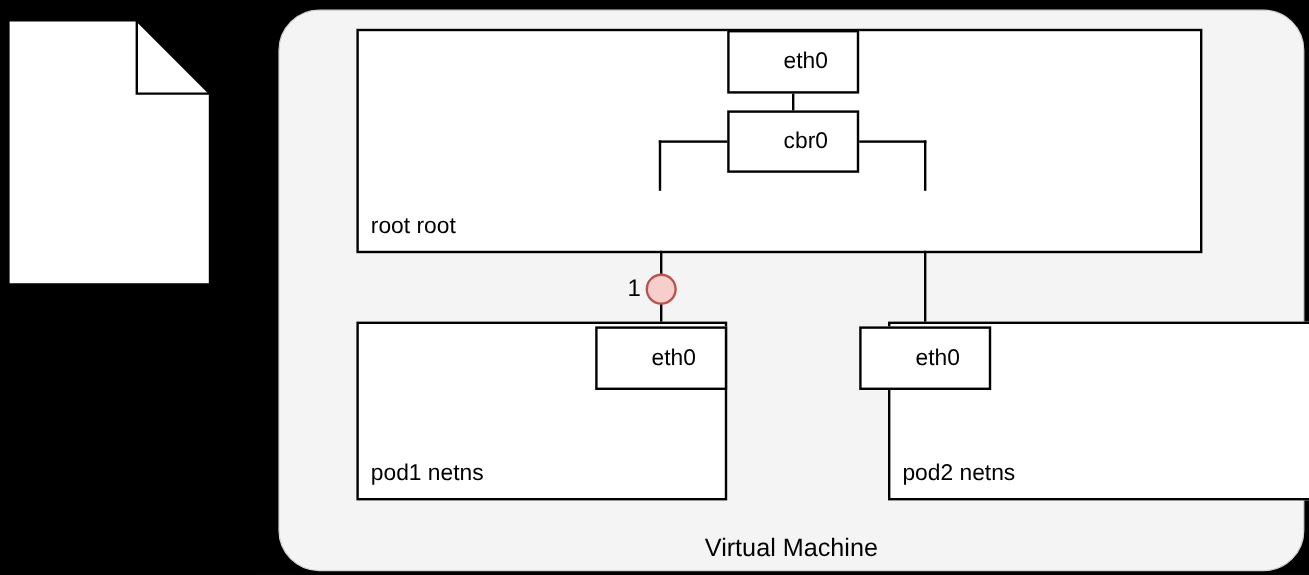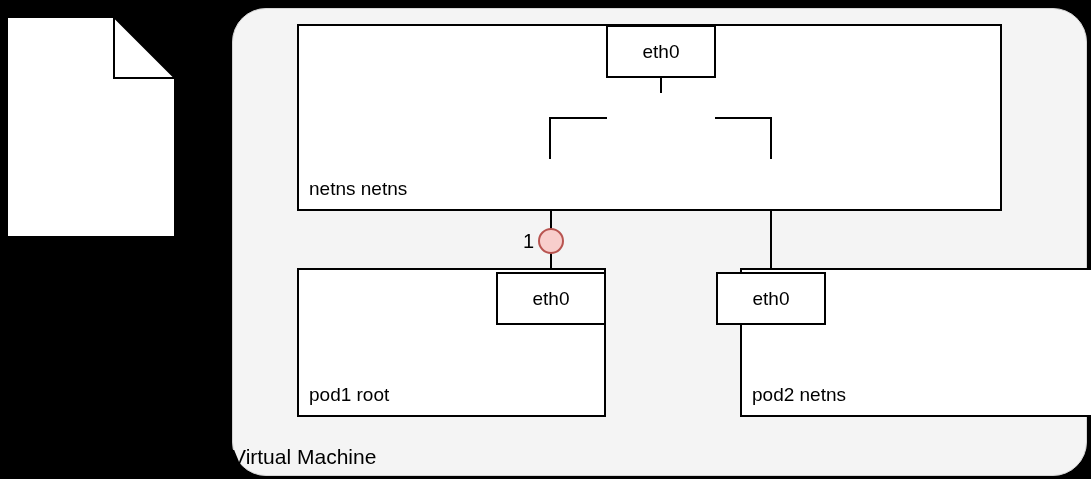--- a/index.html
+++ b/index.html
@@ -46,21 +46,21 @@
     left: 232px; top: 8px;
     width: 855px; height: 468px;
     background: #f4f4f4;
     border: 1px solid #d5d5d5;
     border-radius: 34px;
   }
   .vm-label {
     left: 232px;
     top: 444px;
     width: 855px;
-    text-align: left;
+    text-align: center;
     color: #000000;
     font-size: 21px;
     line-height: 26px;
   }
 
   
   .box {
     background: #ffffff;
     border: 2px solid #000000;
   }
@@ -72,21 +72,22 @@
     white-space: nowrap;
   }
   .ns-label {
     left: 10px;
     bottom: 8px;
   }
   .center-label {
     left: 0; right: 0;
     top: 50%;
     transform: translateY(-50%);
-    text-align: center;
+    text-align: left;
+    padding-left: 45px;
   }
 
   
   .root-netns { left: 297px; top: 24px;  width: 705px; height: 187px; }
   .pod1-netns { left: 297px; top: 268px; width: 309px; height: 149px; }
   .pod2-netns { left: 716px; top: 268px; width: 356px; height: 149px; margin-left: 24px; }
 
   
   .eth0-root { left: 606px; top: 25px;  width: 110px; height: 53px; }
   .cbr0      { left: 606px; top: 92px;  width: 110px; height: 52px; }
@@ -141,43 +142,46 @@
   <div class="abs note">
     <svg class="note-shape" viewBox="0 0 170 222" preserveAspectRatio="none">
       <path d="M1 1 L108 1 L169 62 L169 221 L1 221 Z" fill="#ffffff" stroke="#000000" stroke-width="2"></path>
       <path d="M108 1 L108 62 L169 62" fill="none" stroke="#000000" stroke-width="2"></path>
     </svg>
   </div>
 
   <div class="abs vm"></div>
 
   <div class="abs box root-netns">
-    <span class="box-label ns-label">netns netns</span>
+    <span class="box-label ns-label">root root</span>
   </div>
 
   <div class="abs line-v conn-eth0-cbr0"></div>
   <div class="abs line-h conn-cbr0-left-h"></div>
   <div class="abs line-v conn-cbr0-left-v"></div>
   <div class="abs line-h conn-cbr0-right-h"></div>
   <div class="abs line-v conn-cbr0-right-v"></div>
   <div class="abs line-v conn-veth0-pod1"></div>
   <div class="abs line-v conn-veth1-pod2"></div>
 
   <div class="abs box eth0-root">
     <span class="box-label center-label">eth0</span>
   </div>
 
+  <div class="abs box cbr0">
+    <span class="box-label center-label">cbr0</span>
+  </div>
 
 
 
   <div class="abs hop-label">1</div>
   <div class="abs hop-marker"></div>
 
   <div class="abs box pod1-netns">
-    <span class="box-label ns-label">pod1 root</span>
+    <span class="box-label ns-label">pod1 netns</span>
   </div>
   <div class="abs box eth0-pod1">
     <span class="box-label center-label">eth0</span>
   </div>
 
   <div class="abs box pod2-netns">
     <span class="box-label ns-label">pod2 netns</span>
   </div>
   <div class="abs box eth0-pod2">
     <span class="box-label center-label">eth0</span>

